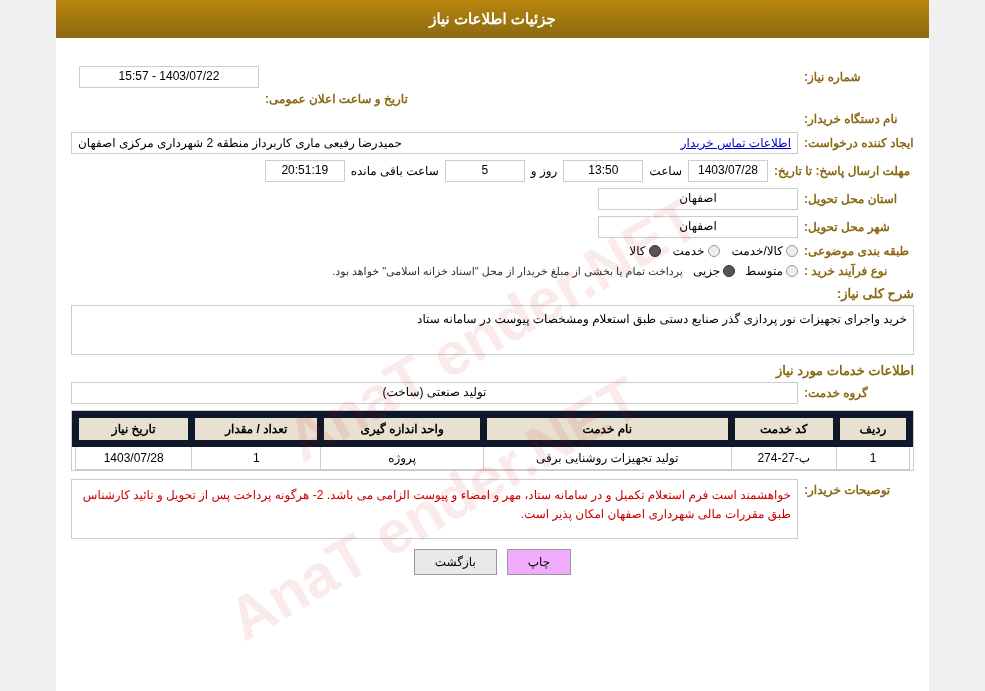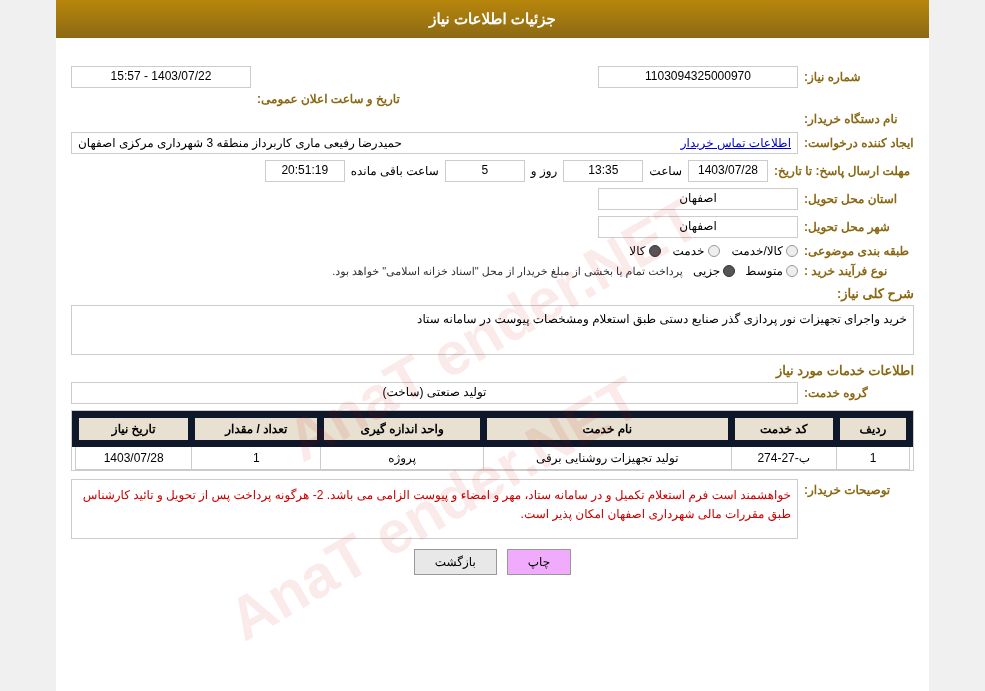--- a/index.html
+++ b/index.html
@@ -153,43 +153,42 @@
 
 <div class="page-wrapper">
   <div class="header-bar">
     <span>جزئیات اطلاعات نیاز</span>
   </div>
 
   <div class="main-content">
 
     <div class="info-row" style="margin-bottom:6px;">
       <span class="label">شماره نیاز:</span>
-      <div class="value-box" style="max-width:200px;">1103094325000970</div>
       <span style="flex:1;"></span>
       <span class="label" style="min-width:auto;margin-top:44px;">تاریخ و ساعت اعلان عمومی:</span>
-      <div class="value-box" style="max-width:180px;">1403/07/22 - 15:57</div>
+      <div class="value-box" style="max-width:180px;margin-left:8px;">1403/07/22 - 15:57</div>
     </div>
 
     <div class="info-row">
       <span class="label">نام دستگاه خریدار:</span>
     </div>
 
     <div class="info-row">
       <span class="label">ایجاد کننده درخواست:</span>
       <div class="value-box" style="display:flex; align-items:center; justify-content:space-between; padding: 2px 6px;">
         <span class="link-blue">اطلاعات تماس خریدار</span>
-        <span>حمیدرضا رفیعی ماری کاربرداز منطقه 3 شهرداری مرکزی اصفهان</span>
+        <span>حمیدرضا رفیعی ماری کاربرداز منطقه 2 شهرداری مرکزی اصفهان</span>
       </div>
     </div>
 
     <div class="info-row">
       <span class="label" style="min-width:140px;">مهلت ارسال پاسخ: تا تاریخ:</span>
       <div class="value-box narrow">1403/07/28</div>
       <span>ساعت</span>
-      <div class="value-box narrow" style="max-width:65px;">13:35</div>
+      <div class="value-box narrow" style="max-width:65px;">13:50</div>
       <span>روز و</span>
       <div class="value-box narrow" style="max-width:40px;">5</div>
       <span>ساعت باقی مانده</span>
       <div class="value-box narrow" style="max-width:80px;text-align:center;">20:51:19</div>
     </div>
 
     <div class="info-row">
       <span class="label">استان محل تحویل:</span>
       <div class="value-box" style="max-width:200px;">اصفهان</div>
     </div>

